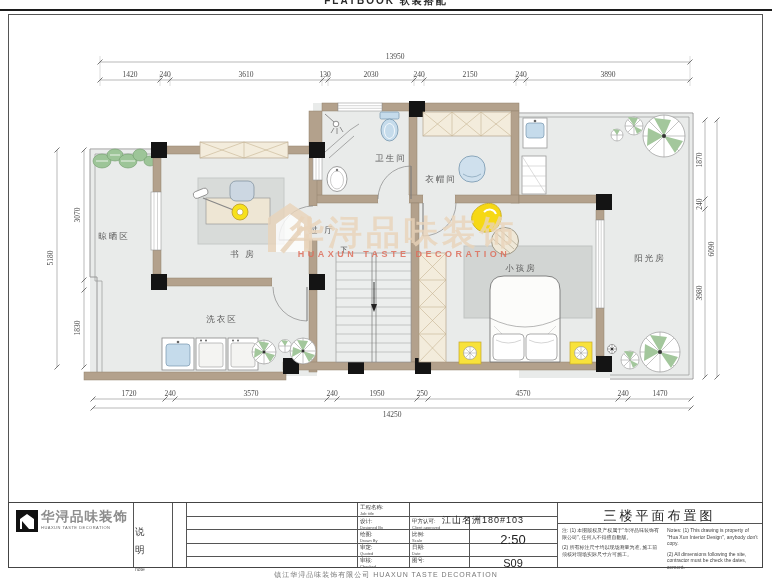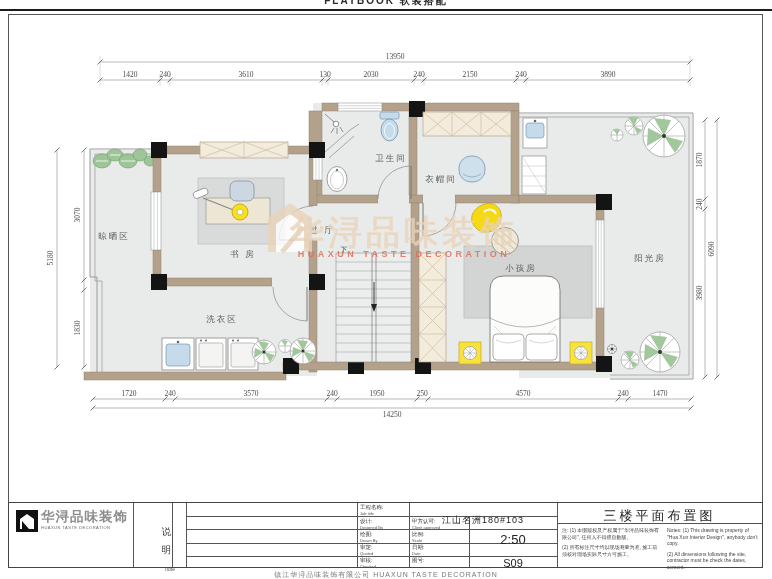--- a/index.html
+++ b/index.html
@@ -445,21 +445,21 @@
     <div class="tb-cell" style="left:4px;top:4px;width:118px;height:40px">
       <div style="position:absolute;left:3px;top:3px;width:22px;height:22px;background:#111">
         <svg width="22" height="22" viewBox="0 0 22 22">
           <path d="M4,19 V9 L11,4 L18,9 V19 H13 L6,11 V19 Z" fill="#fff"></path>
         </svg>
       </div>
       <div id="logo-cn" style="position:absolute;left:28px;top:3px">华浔品味装饰</div>
       <div id="logo-en" style="position:absolute;left:28px;top:18px">HUAXUN TASTE DECORATION</div>
     </div>
 
-    <div class="tb-cell" style="left:134px;top:18px;width:32px;text-align:right">
+    <div class="tb-cell" style="left:126px;top:18px;width:32px;text-align:left">
       <span id="note-cn">说 明</span><br>
       <span id="note-en">note</span>
     </div>
 
     <div class="tb-cell" style="left:351px;top:1px">
       <span class="cn">工程名称:</span>
       <span class="en">Job title</span>
     </div>
     <div class="tb-cell" style="left:351px;top:14.5px">
       <span class="cn">设计:</span>

